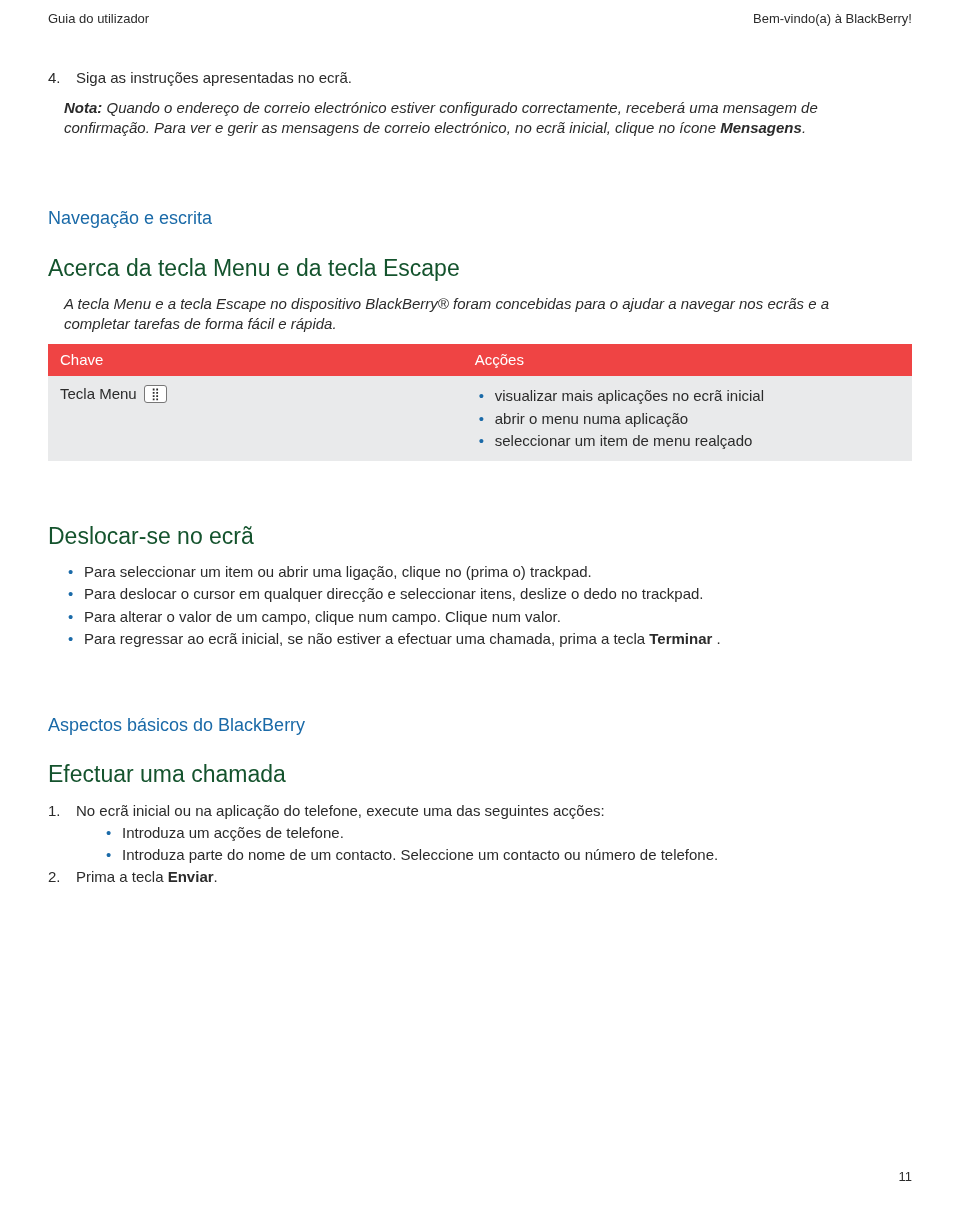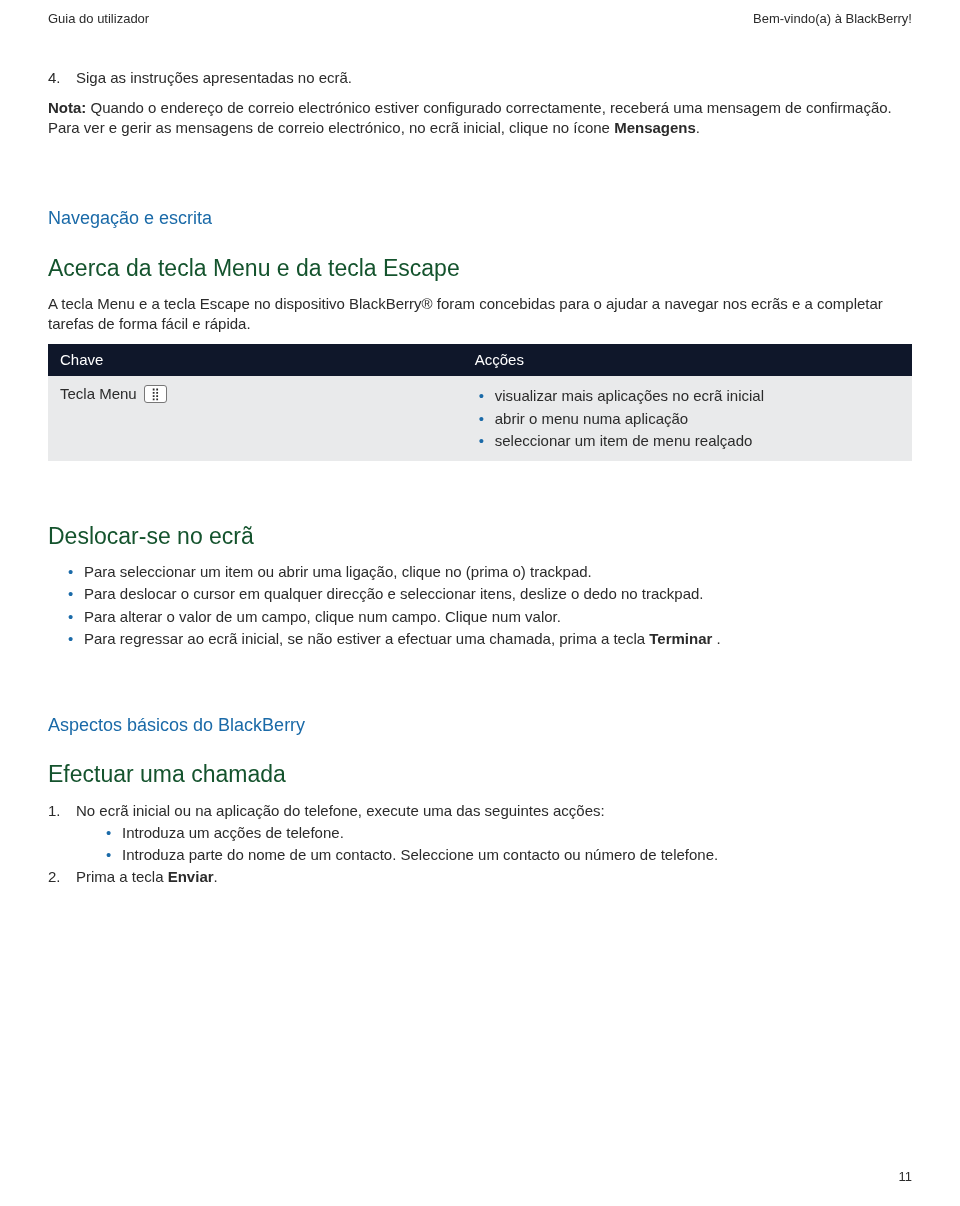--- a/index.html
+++ b/index.html
@@ -13,25 +13,25 @@
     padding: 10px 48px 0 48px;
     font-size: 15px;
     line-height: 1.35;
   }
   .hdr { display: flex; justify-content: space-between; font-size: 13px; margin-bottom: 40px; }
   h1.blue { color: #1a6aa8; font-size: 18px; font-weight: 400; margin: 28px 0 22px 0; }
   h2.black { color: #14532d; font-size: 23px; font-weight: 400; margin: 18px 0 10px 0; }
   ol.steps { list-style: none; padding-left: 0; margin-bottom: 10px; }
   ol.steps li { padding-left: 28px; position: relative; }
   ol.steps li .num { position: absolute; left: 0; }
-  p { margin: 6px 0; }
+  p { margin: 6px 16px; font-style: italic; }
   .bold { font-weight: 700; }
   .sep { height: 34px; }
   table.keys { width: 100%; border-collapse: collapse; margin: 10px 0 8px 0; }
-  table.keys th { background: #0f172a; color: #fff; font-weight: 400; text-align: left; padding: 6px 12px; font-size: 15px; }
+  table.keys th { background: #ef4444; color: #fff; font-weight: 400; text-align: left; padding: 6px 12px; font-size: 15px; }
   table.keys td { background: #e9eaeb; padding: 8px 12px; vertical-align: top; font-size: 15px; margin-left: 36px; }
   table.keys th:first-child, table.keys td:first-child { width: 48%; }
   .keycap { display: inline-block; border: 1px solid #777; border-radius: 3px; padding: 0 6px; font-size: 12px; line-height: 16px; vertical-align: 1px; margin-left: 3px; background: #fff; }
   ul.bul { list-style: none; padding-left: 0; }
   ul.bul > li { position: relative; padding-left: 20px; margin: 2px 0; }
   ul.bul > li::before { content: "•"; position: absolute; left: 4px; color: #1a6aa8; }
   ul.plain { list-style: none; padding-left: 0; }
   ul.plain > li { position: relative; padding-left: 36px; margin: 2px 0; }
   ul.plain > li::before { content: "•"; position: absolute; left: 20px; color: #1a6aa8; }
   ul.sub { list-style: none; padding-left: 26px; }

